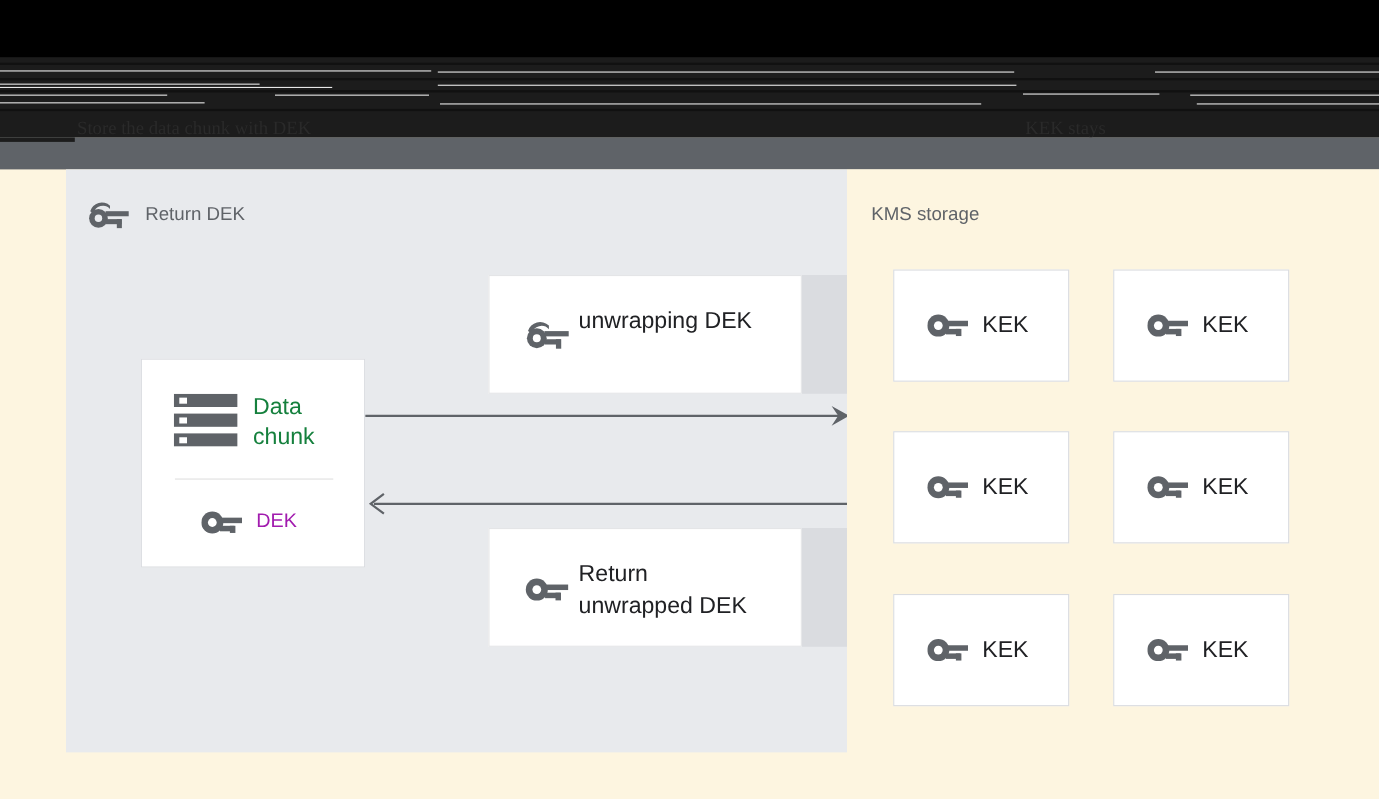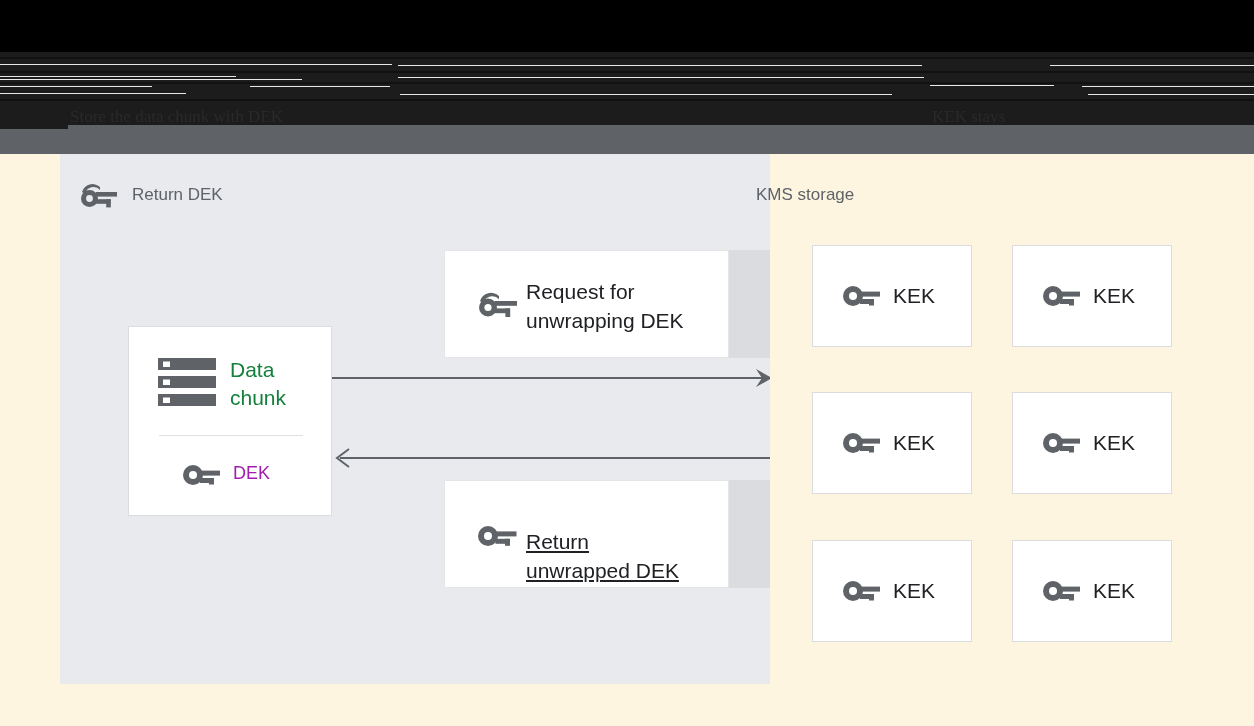--- a/index.html
+++ b/index.html
@@ -55,21 +55,21 @@
     position:absolute;left:770px;top:154px;width:484px;height:530px;
     background:#fdf5e0;
   }
 
   .panel-title{
     position:absolute;
     font-size:17px;color:#5f6368;
     white-space:nowrap;
   }
   #left-title{left:132px;top:185px;}
-  #right-title{left:756px;top:185px;}
+  #right-title{left:792px;top:185px;}
 
   
   #left-title-icon{position:absolute;left:78px;top:180px;width:42px;height:30px;}
 
   
   #data-chunk-card{
     position:absolute;left:128px;top:326px;width:204px;height:190px;
     background:#fff;border:1px solid #dadce0;
     box-sizing:border-box;
   }
@@ -103,21 +103,21 @@
 
   .msg-icon{position:absolute;width:44px;height:32px;}
   #request-icon{left:476px;top:288px;}
   #return-icon{left:476px;top:520px;}
 
   .msg-label{
     position:absolute;font-size:21px;line-height:29px;color:#202124;
     white-space:nowrap;
   }
   #request-label{left:526px;top:277px;}
-  #return-label{left:526px;top:527px;text-decoration:underline;}
+  #return-label{left:526px;top:507px;}
 
   
   #arrow-right{position:absolute;left:332px;top:366px;width:440px;height:24px;}
   #arrow-left{position:absolute;left:332px;top:446px;width:440px;height:24px;}
 
   
   .kek-box{
     position:absolute;width:160px;height:102px;
     background:#fff;border:1px solid #dadce0;
     box-sizing:border-box;
@@ -206,21 +206,20 @@
   <svg width="44" height="32" viewBox="0 0 44 32" xmlns="http://www.w3.org/2000/svg">
     <path d="M4 13 A11.5 11.5 0 0 1 23 8 L23 11.3 A9 9 0 0 0 7.5 15.2 Z" fill="#5f6368"></path>
     <circle cx="12" cy="19.5" r="9" fill="#5f6368"></circle>
     <circle cx="12" cy="19.5" r="3.6" fill="#ffffff"></circle>
     <rect x="19" y="13" width="22" height="4.8" fill="#5f6368"></rect>
     <rect x="19" y="20.4" width="15" height="4.8" fill="#5f6368"></rect>
     <rect x="29.4" y="20.4" width="4.8" height="8.6" fill="#5f6368"></rect>
   </svg>
 </span>
 <div class="msg-label" id="request-label">
-  <div>Request for</div>
   <div>unwrapping DEK</div>
 </div>
 
 <div class="msg-shadow" id="return-shadow"></div>
 <div class="msg-card" id="return-card"></div>
 <span class="msg-icon" id="return-icon">
   <svg width="44" height="32" viewBox="0 0 44 32" xmlns="http://www.w3.org/2000/svg">
     <circle cx="12" cy="16" r="10" fill="#5f6368"></circle>
     <circle cx="12" cy="16" r="4" fill="#ffffff"></circle>
     <rect x="19.5" y="11.4" width="21" height="5" fill="#5f6368"></rect>

